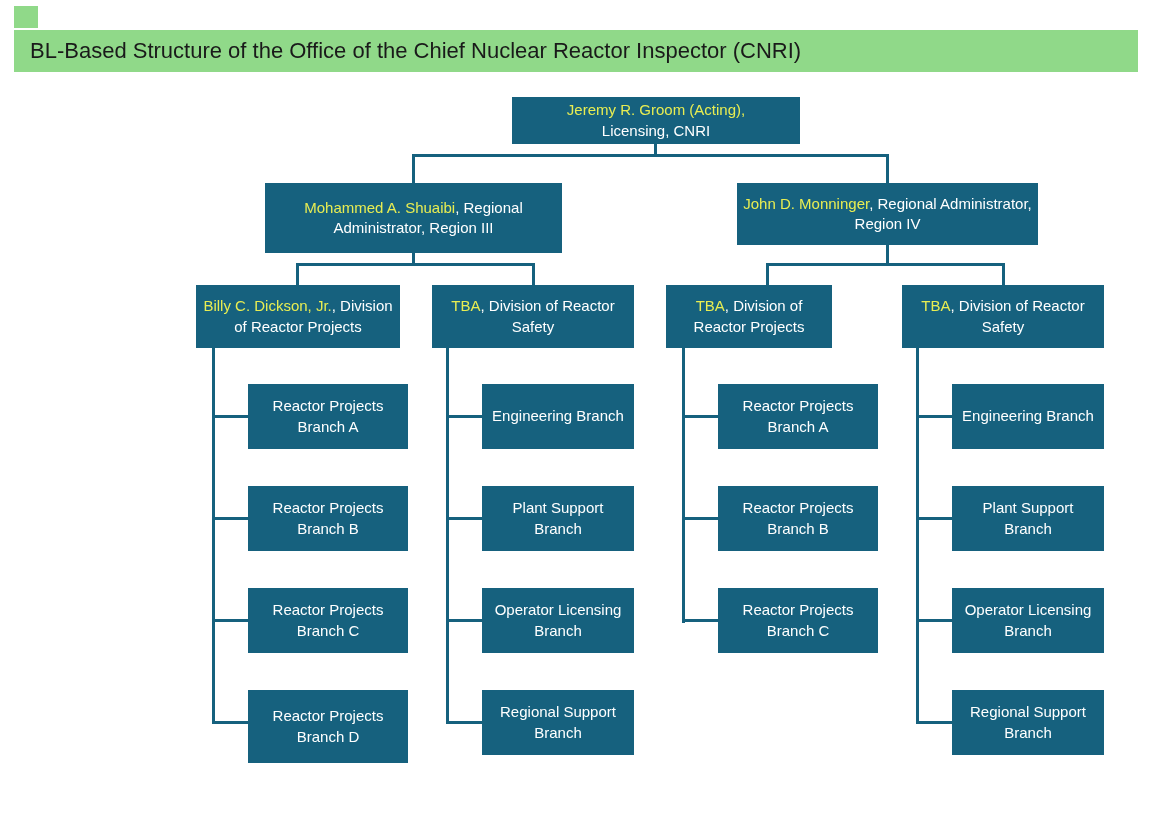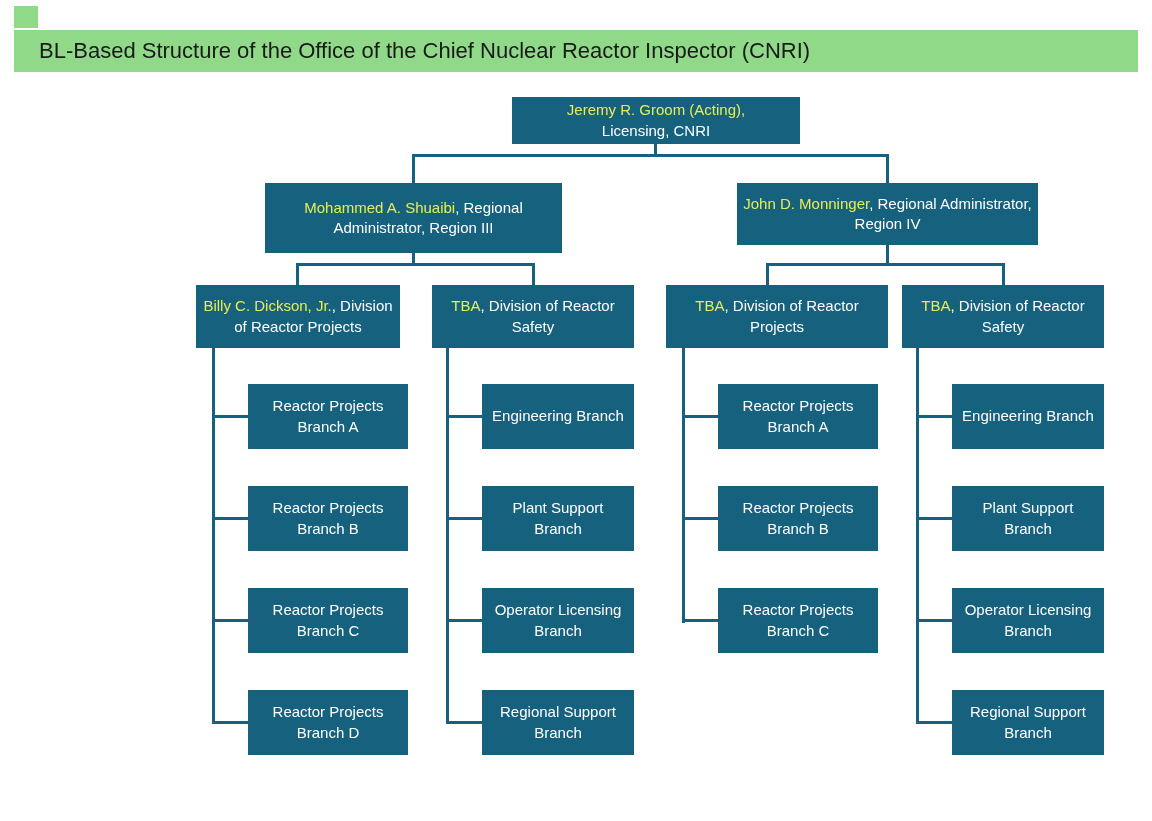--- a/index.html
+++ b/index.html
@@ -6,21 +6,21 @@
     --header-green:#90D989;
     --box-teal:#16617E;
     --name-yellow:#E8ED52;
     --title-ink:#1a1a1a;
   }
   html,body{margin:0;padding:0;background:#ffffff;}
   body{font-family:"Liberation Sans", sans-serif;}
   .page{position:relative;width:1152px;height:821px;background:#ffffff;overflow:hidden;}
   .accent-sq{position:absolute;left:14px;top:6px;width:24px;height:22px;background:var(--header-green);}
   .titlebar{position:absolute;left:14px;top:30px;width:1124px;height:42px;background:var(--header-green);display:flex;align-items:center;}
-  .titlebar .t{font-size:22px;color:var(--title-ink);padding-left:25px;white-space:nowrap;}
+  .titlebar .t{font-size:22px;color:var(--title-ink);padding-left:16px;white-space:nowrap;}
   .node{
     position:absolute;background:var(--box-teal);color:#ffffff;
     display:flex;align-items:center;justify-content:center;text-align:center;
     font-size:15px;line-height:1.35;padding:19px 6px;box-sizing:border-box;
   }
   .nm{color:var(--name-yellow);}
   .blk{display:block;}
   .ln{position:absolute;background:var(--box-teal);display:block;}
 </style>
 </head>
@@ -84,37 +84,37 @@
   <div class="node" style="left:737px;top:183px;width:301px;height:62px">
     <div><span class="nm">John D. Monninger</span><span>, Regional Administrator, Region IV</span></div>
   </div>
 
   <div class="node" style="left:196px;top:285px;width:204px;height:63px">
     <div><span class="nm">Billy C. Dickson, Jr.</span><span>, Division of Reactor Projects</span></div>
   </div>
   <div class="node" style="left:432px;top:285px;width:202px;height:63px">
     <div><span class="nm">TBA</span><span>, Division of Reactor Safety</span></div>
   </div>
-  <div class="node" style="left:666px;top:285px;width:222px;height:63px">
+  <div class="node" style="left:666px;top:285px;width:166px;height:63px">
     <div><span class="nm">TBA</span><span>, Division of Reactor Projects</span></div>
   </div>
   <div class="node" style="left:902px;top:285px;width:202px;height:63px">
     <div><span class="nm">TBA</span><span>, Division of Reactor Safety</span></div>
   </div>
 
   <div class="node" style="left:248px;top:384px;width:160px;height:65px">
     <div>Reactor Projects Branch A</div>
   </div>
   <div class="node" style="left:248px;top:486px;width:160px;height:65px">
     <div>Reactor Projects Branch B</div>
   </div>
   <div class="node" style="left:248px;top:588px;width:160px;height:65px">
     <div>Reactor Projects Branch C</div>
   </div>
-  <div class="node" style="left:248px;top:690px;width:160px;height:65px">
+  <div class="node" style="left:248px;top:690px;width:160px;height:73px">
     <div>Reactor Projects Branch D</div>
   </div>
 
   <div class="node" style="left:482px;top:384px;width:152px;height:65px">
     <div>Engineering Branch</div>
   </div>
   <div class="node" style="left:482px;top:486px;width:152px;height:65px">
     <div>Plant Support Branch</div>
   </div>
   <div class="node" style="left:482px;top:588px;width:152px;height:65px">

